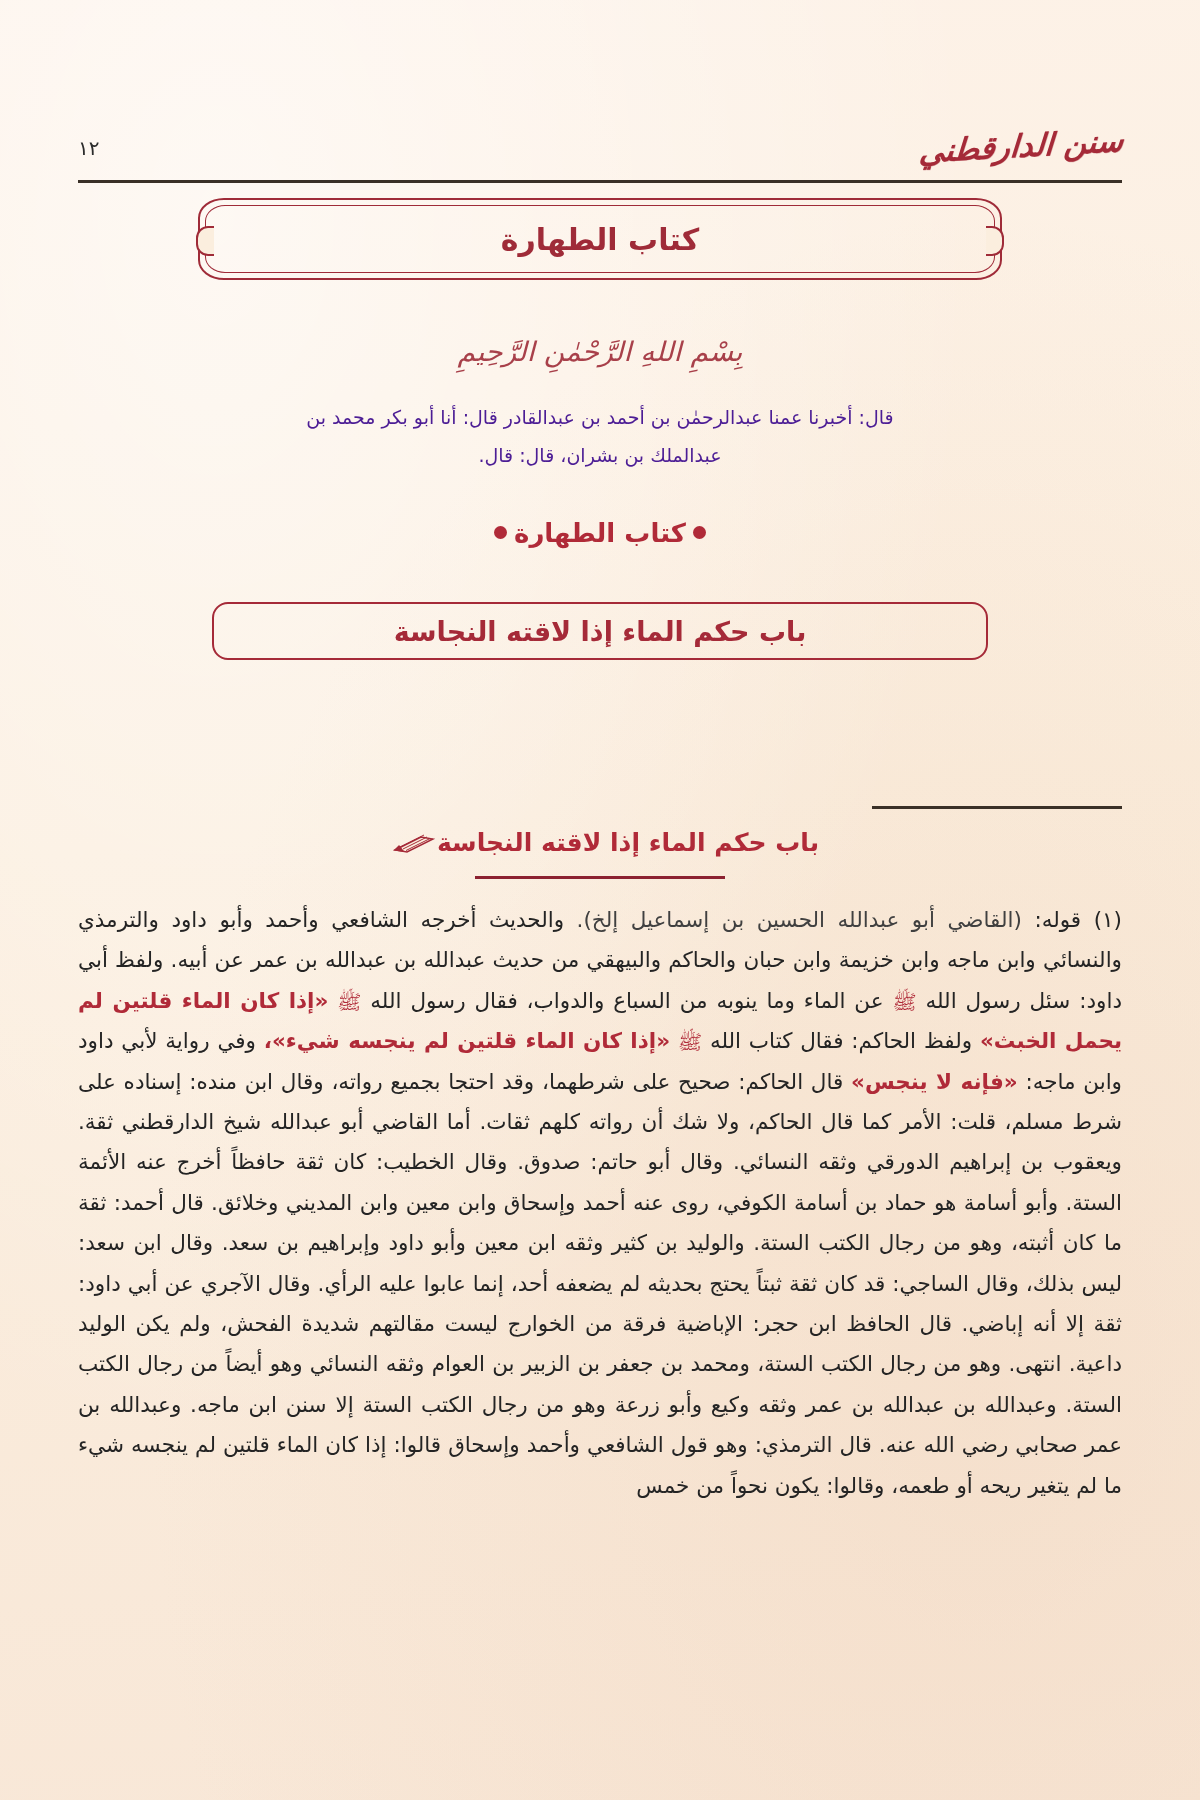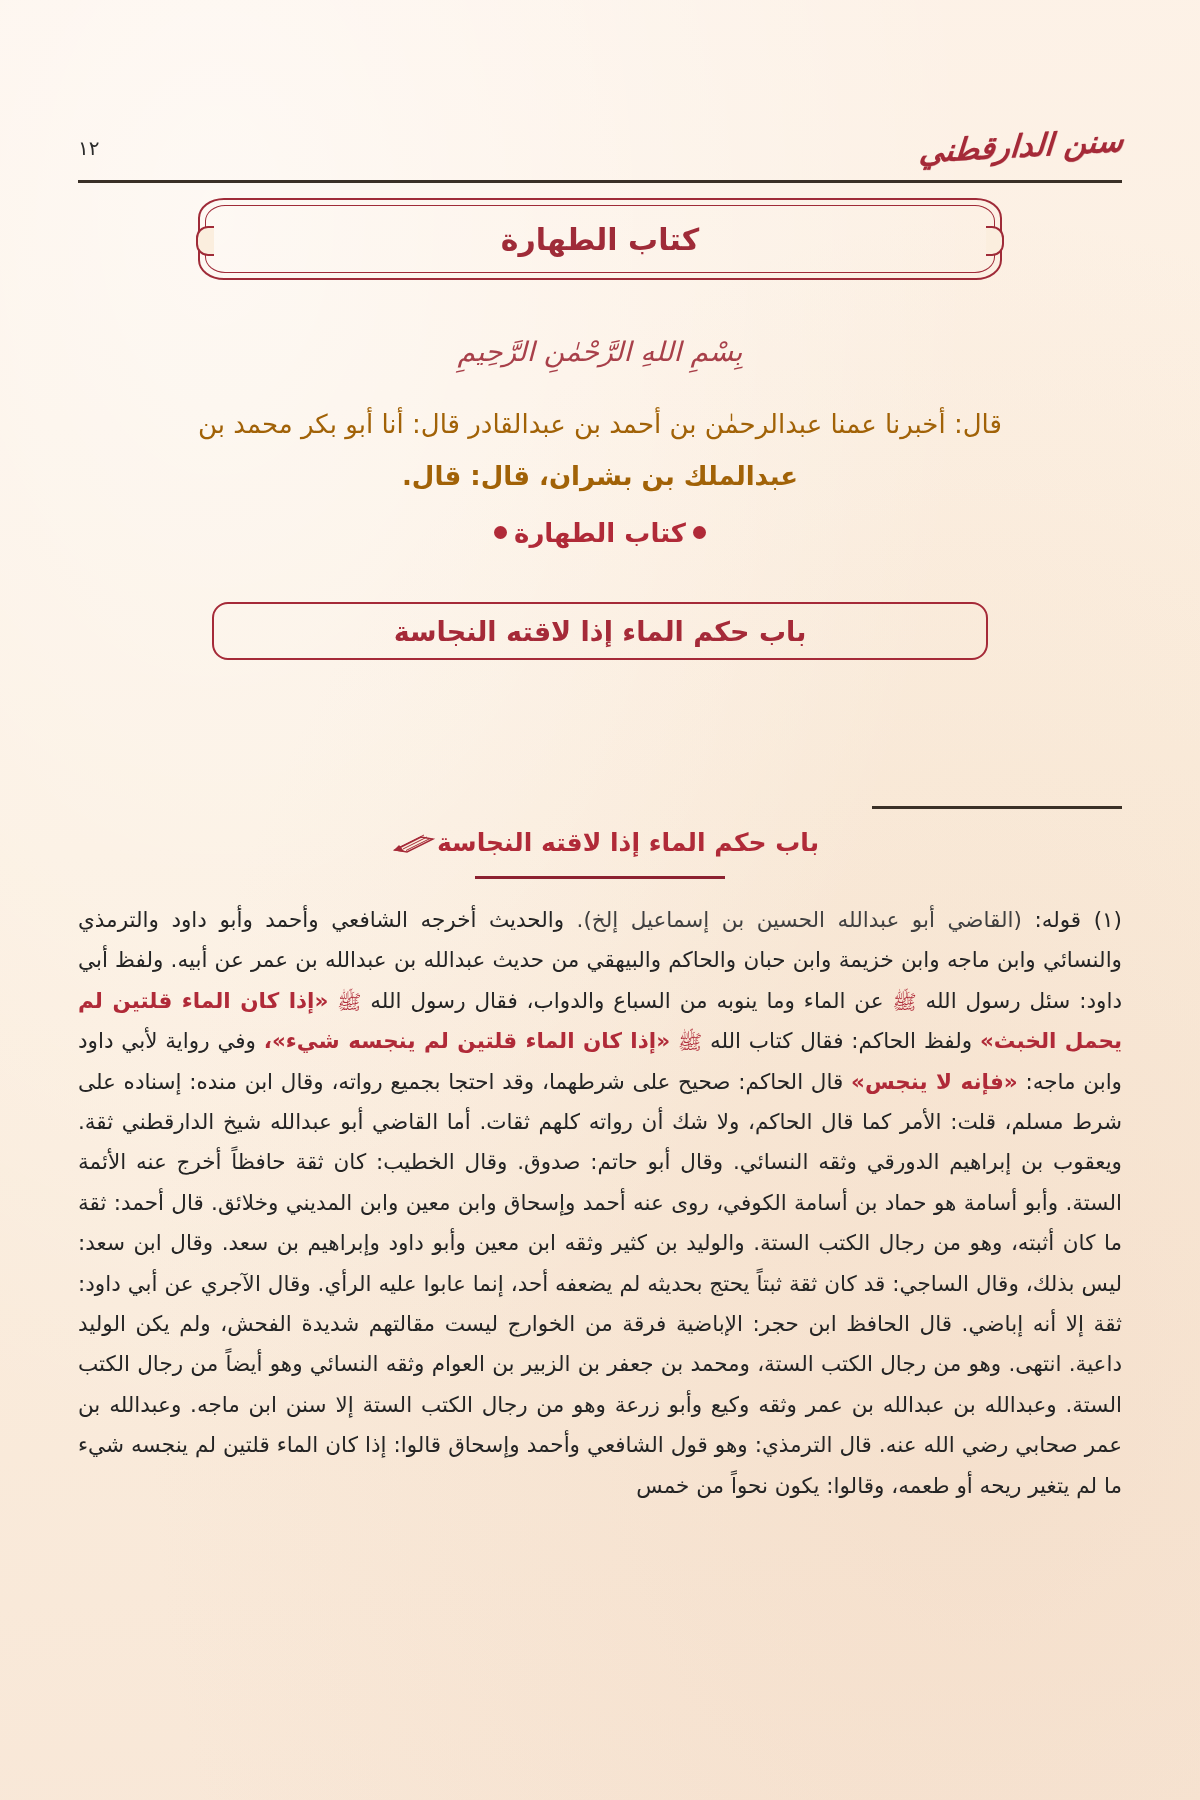--- a/index.html
+++ b/index.html
@@ -140,28 +140,28 @@
     letter-spacing: 2px;
     transform: scaleX(1.05);
   }
 
   
   .isnad {
     position: absolute;
     top: 398px;
     right: 78px;
     left: 78px;
-    font-size: 26px;
+    font-size: 19px;
     line-height: 2.0;
     text-align: justify;
     text-align-last: center;
-    color: #a16207;
+    color: #4c1d95;
   }
   .isnad .line1 { display: block; text-align: center; }
-  .isnad .line2 { display: block; text-align: center; font-weight: bold; }
+  .isnad .line2 { display: block; text-align: center; }
 
   
   .section-label {
     position: absolute;
     top: 518px;
     right: 0;
     left: 0;
     text-align: center;
     color: #b02a38;
     font-size: 26px;

